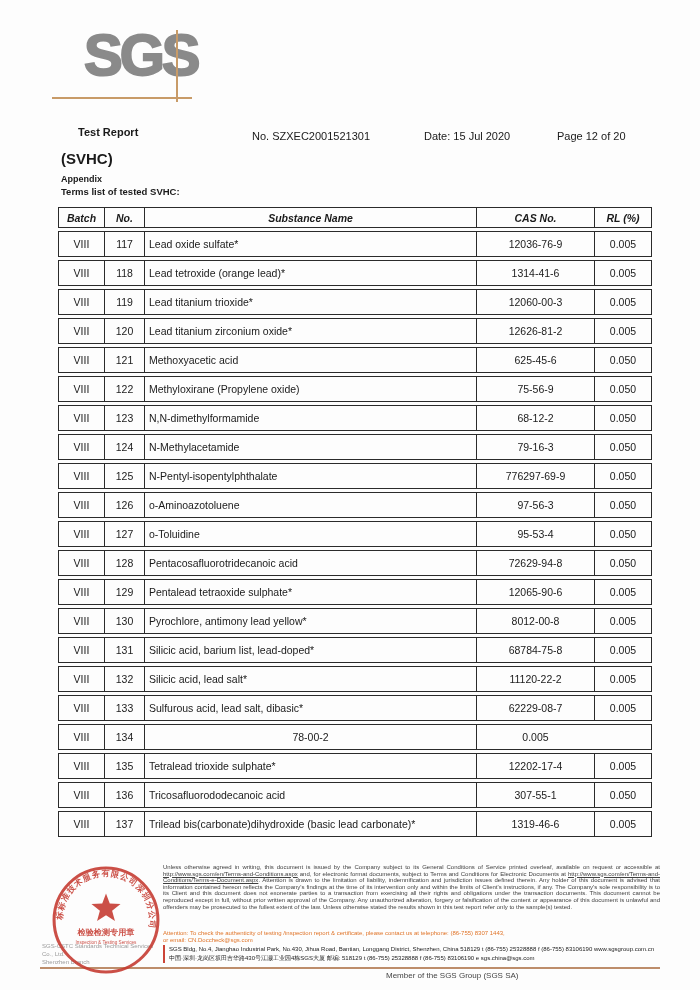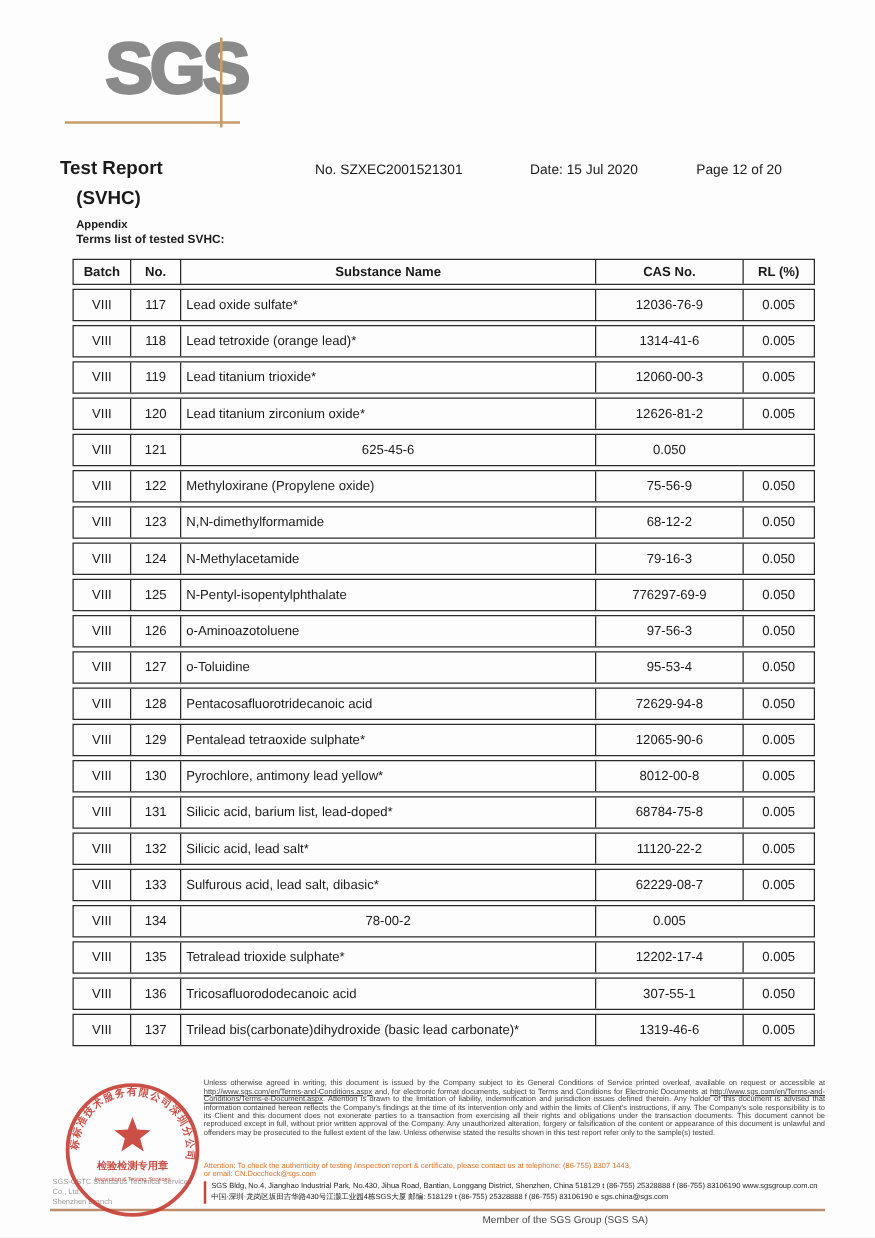--- a/index.html
+++ b/index.html
@@ -10,35 +10,35 @@
   }
   
   .logo-text{
     position:absolute;left:84px;top:26px;
     font-size:58px;font-weight:800;letter-spacing:-3px;color:#8a8a8a;
     -webkit-text-stroke:2px #8a8a8a;line-height:1;
   }
   .logo-hline{position:absolute;left:52px;top:97px;width:140px;height:2px;background:#c89b68;}
   .logo-vline{position:absolute;left:176px;top:30px;width:2px;height:72px;background:#c89b68;}
   
-  .title1{position:absolute;left:48px;top:126px;font-size:15px;font-weight:bold;}
+  .title1{position:absolute;left:78px;top:126px;font-size:11px;font-weight:bold;}
   .title2{position:absolute;left:61px;top:150px;font-size:15px;font-weight:bold;}
   .report-no{position:absolute;left:252px;top:130px;font-size:11px;}
   .date{position:absolute;left:424px;top:130px;font-size:11px;text-align:center;}
   .page-info{position:absolute;left:557px;top:130px;font-size:11px;}
   .appendix{position:absolute;left:61px;top:174px;font-size:9px;font-weight:bold;text-align:right;}
   .subtitle{position:absolute;left:61px;top:186px;font-size:9.5px;font-weight:bold;}
   
   .svhc-table{position:absolute;left:58px;top:207px;width:594px;}
   .trow{
     display:grid;grid-template-columns:45px 40px 332px 118px 1fr;
     border:1px solid #2b2b2b;margin-bottom:3px;height:26px;
     box-sizing:border-box;background:#fdfdfd;
   }
-  .trow.thead{height:21px;font-weight:bold;}
+  .trow.thead{height:21px;font-weight:bold;font-style:italic;}
   .trow > div{
     display:flex;align-items:center;justify-content:center;
     font-size:10.5px;overflow:hidden;white-space:nowrap;
   }
   .trow > div + div{border-left:1px solid #2b2b2b;}
   .trow > .cell-name{justify-content:flex-start;padding:0 4px;}
   .trow.thead > .cell-name{justify-content:center;}
   
   .legal{
     position:absolute;left:163px;top:864px;width:497px;
@@ -119,20 +119,21 @@
           <div>VIII</div>
           <div>120</div>
           <div class="cell-name">Lead titanium zirconium oxide*</div>
           <div>12626-81-2</div>
           <div>0.005</div>
         </div>
 
         <div class="trow">
           <div>VIII</div>
           <div>121</div>
+          <div class="cell-name">Methoxyacetic acid</div>
           <div>625-45-6</div>
           <div>0.050</div>
         </div>
 
         <div class="trow">
           <div>VIII</div>
           <div>122</div>
           <div class="cell-name">Methyloxirane (Propylene oxide)</div>
           <div>75-56-9</div>
           <div>0.050</div>

